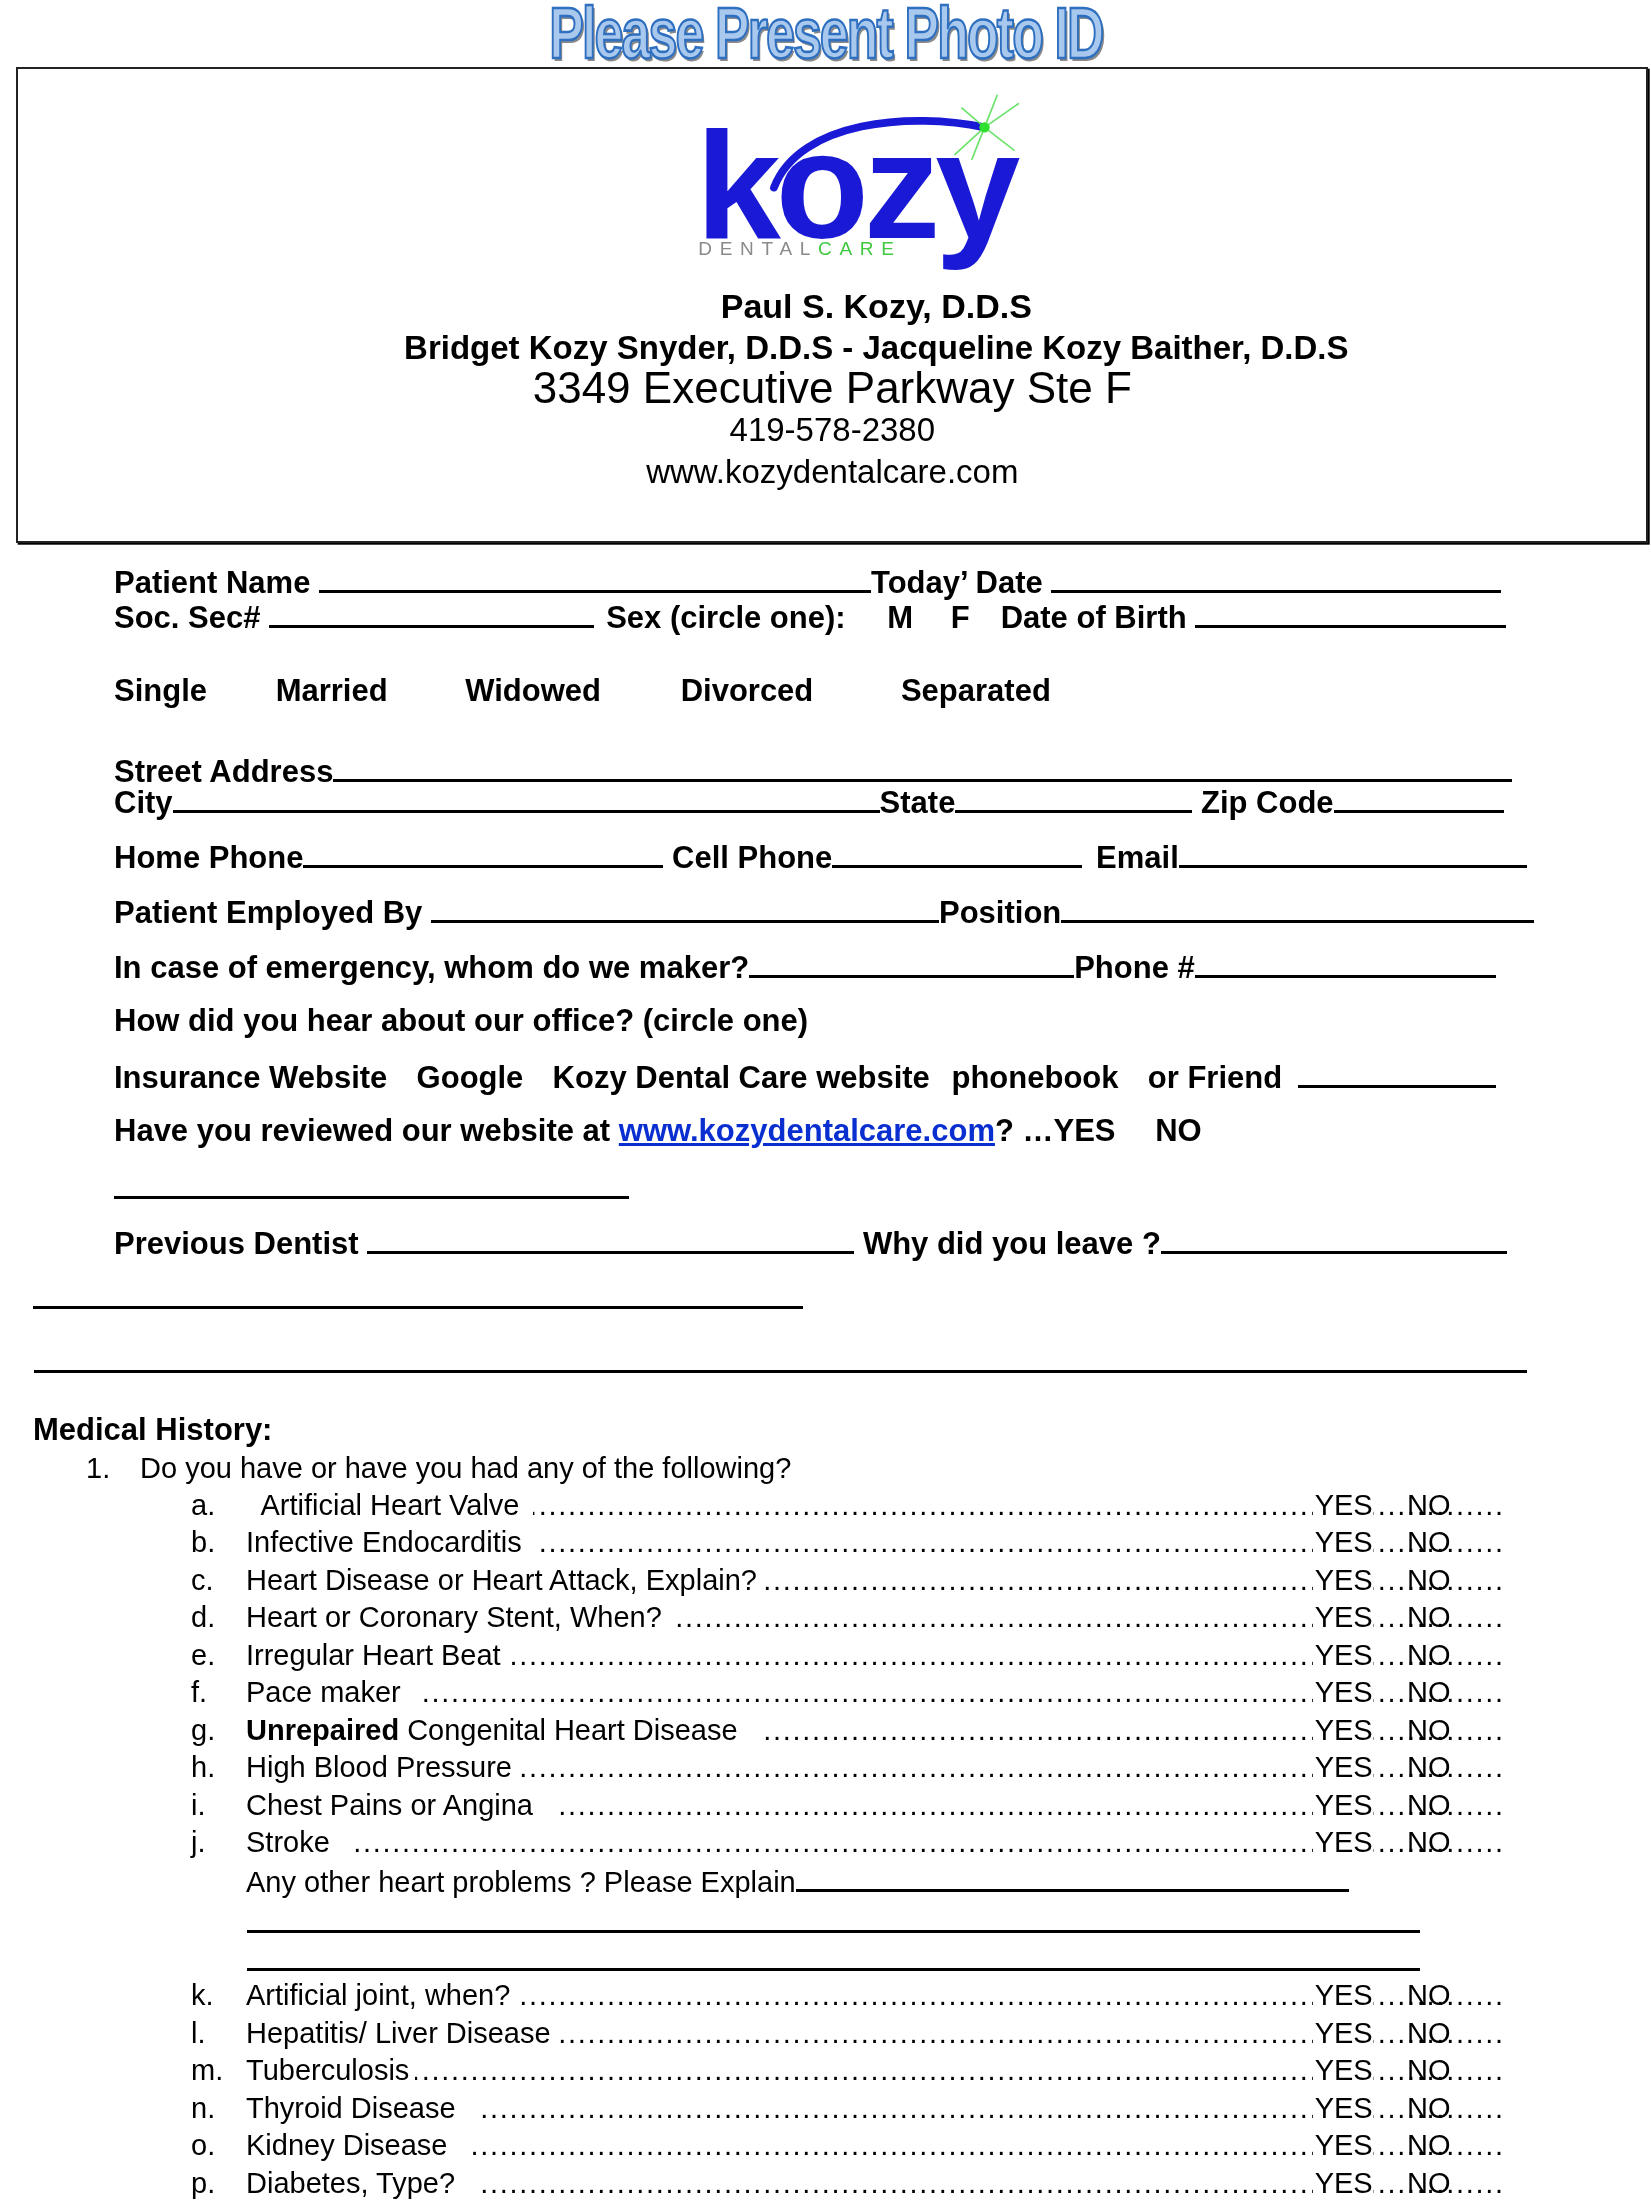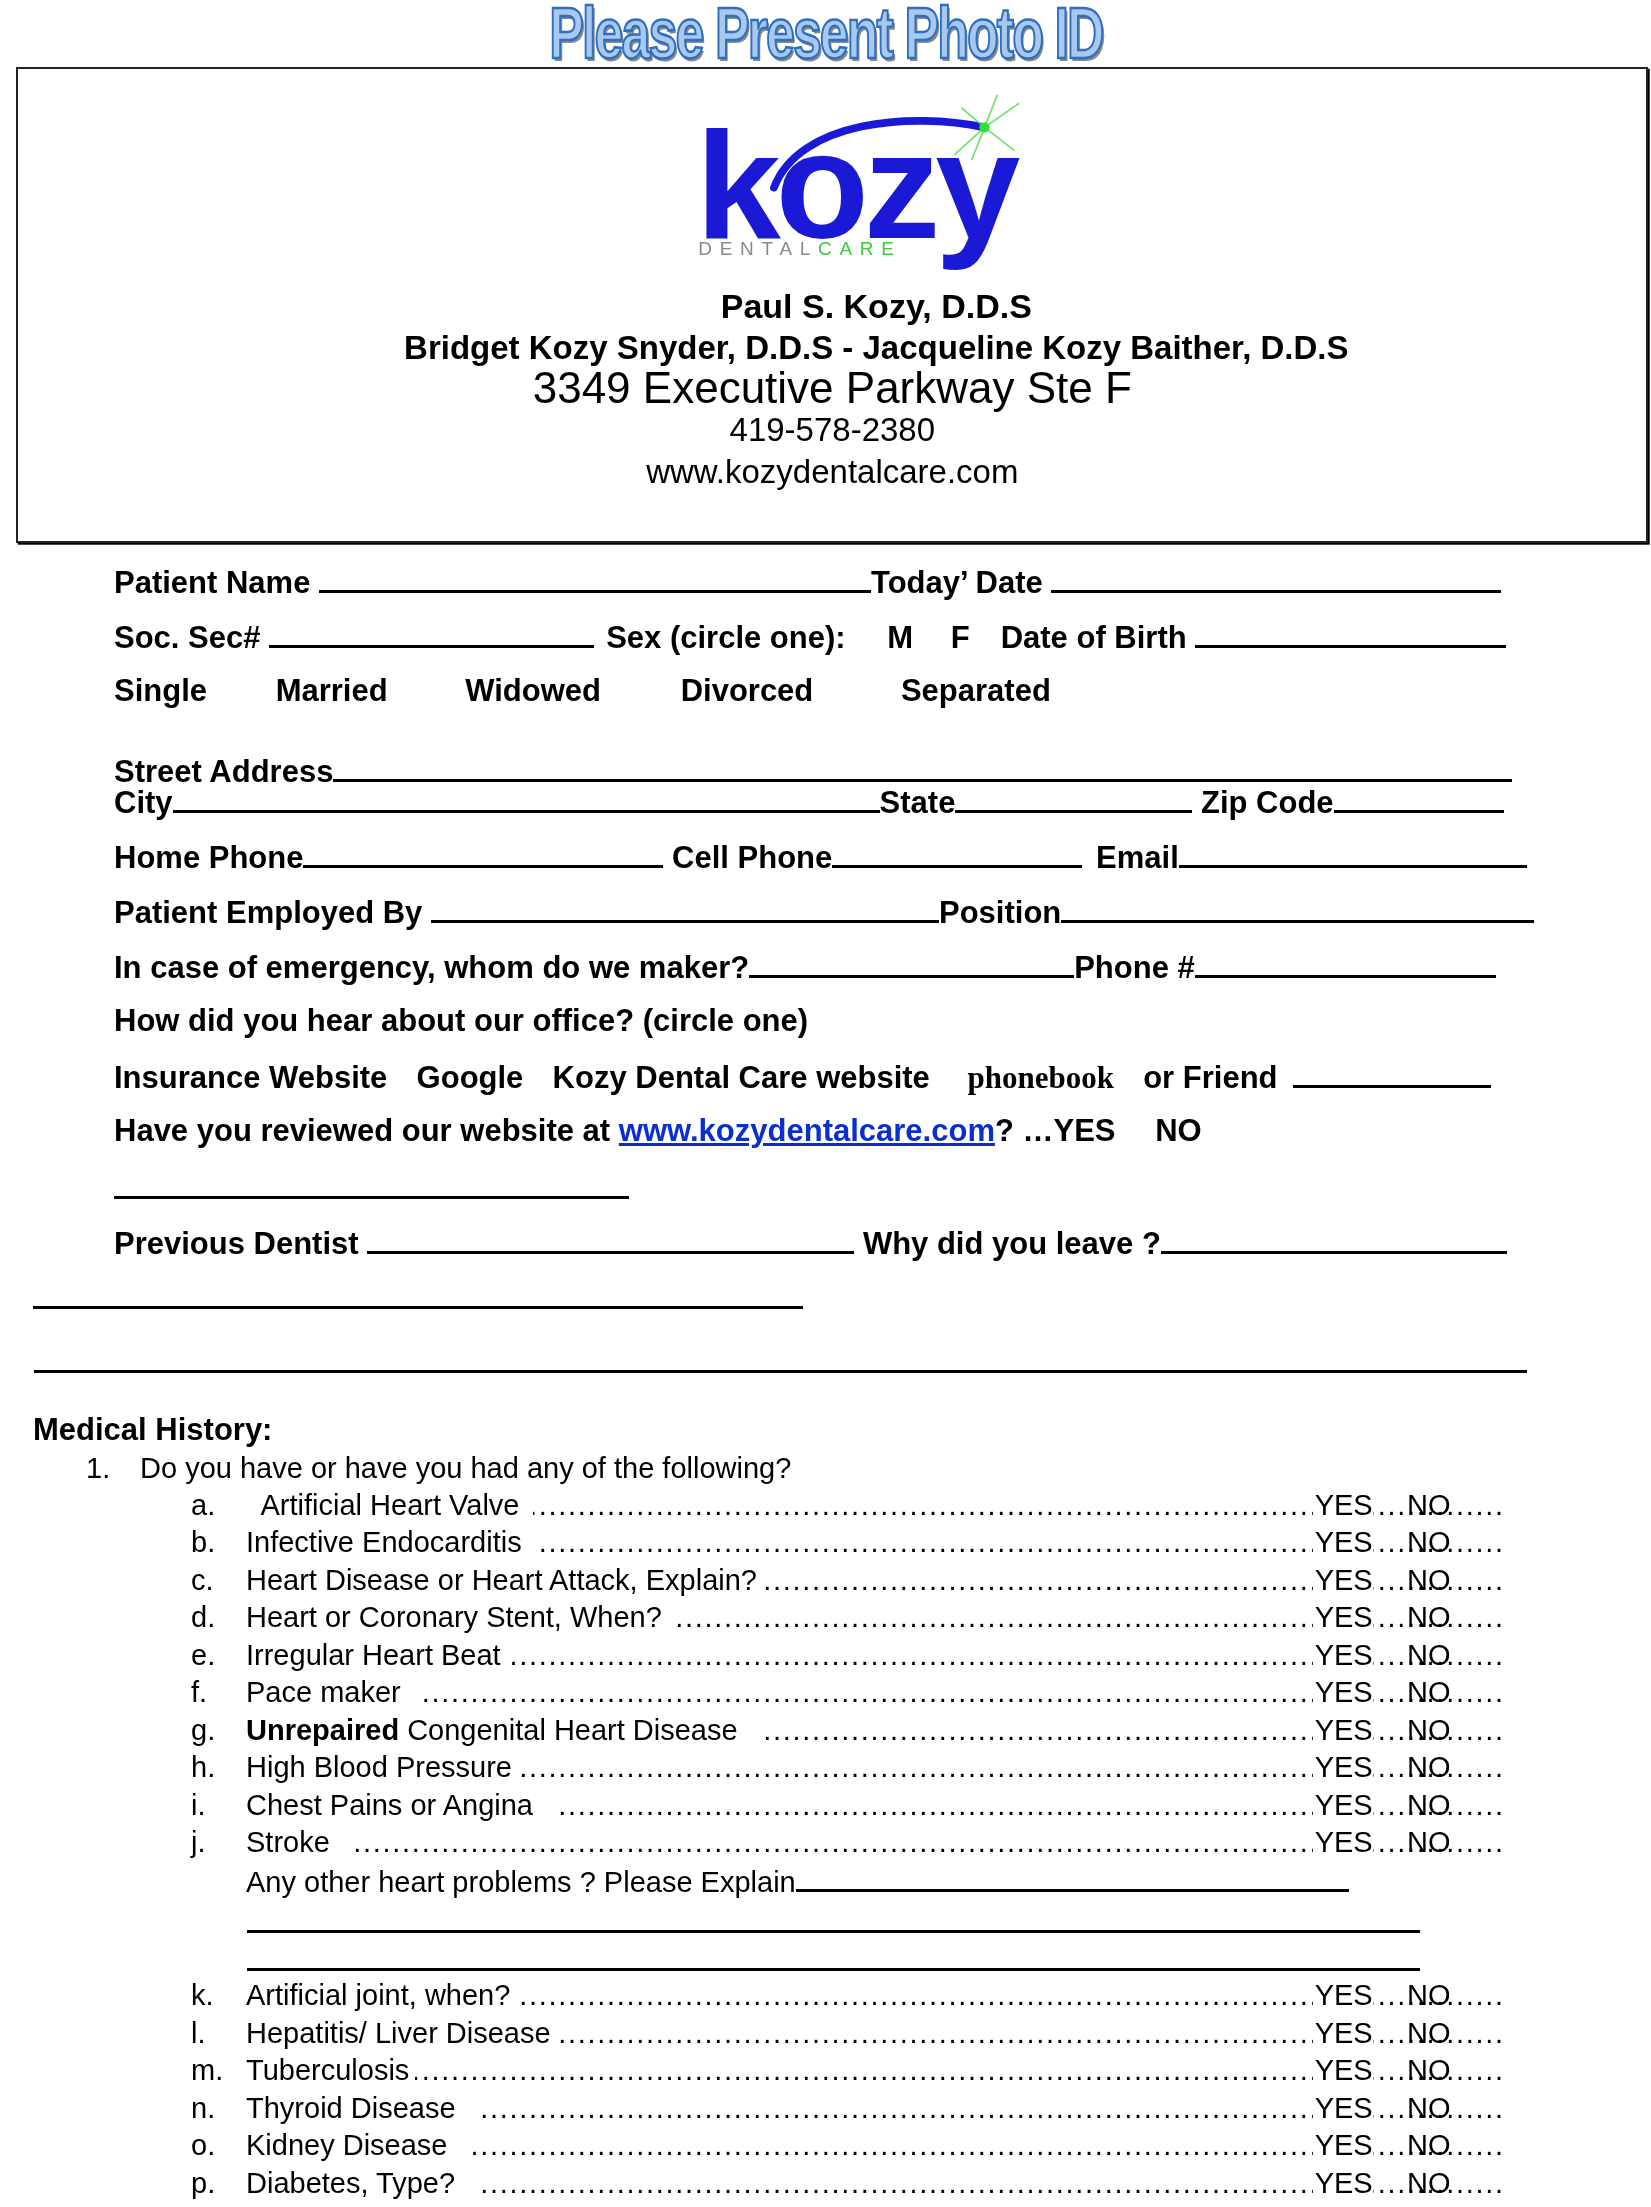--- a/index.html
+++ b/index.html
@@ -95,21 +95,21 @@
 <div class="abs hdr-line" style="top:368px;font-size:44px;">3349 Executive Parkway Ste F</div>
 <div class="abs hdr-line" style="top:410px;font-size:33px;">419-578-2380</div>
 <div class="abs hdr-line" style="top:452px;font-size:33px;">www.kozydentalcare.com</div>
 
 <div class="abs row" style="top:562px;">
   <span>Patient Name</span>
   <span class="ul" style="width:552px;"></span><span>Today’ Date</span>
   <span class="ul" style="width:450px;"></span>
 </div>
 
-<div class="abs row" style="top:617px;">
+<div class="abs row" style="top:597px;">
   <span>Soc. Sec#</span>
   <span class="ul" style="width:325px;"></span>
   <span style="margin-left:3.4px;">Sex (circle one):</span>
   <span style="margin-left:33px;">M</span>
   <span style="margin-left:29px;">F</span>
   <span style="margin-left:22.4px;">Date of Birth</span>
   <span class="ul" style="width:311px;"></span>
 </div>
 
 <div class="abs row" style="top:672px;">
@@ -143,21 +143,21 @@
 <div class="abs row" style="top:947px;">
   <span>In case of emergency, whom do we maker?</span><span class="ul" style="width:325px;"></span><span>Phone #</span><span class="ul" style="width:301px;"></span>
 </div>
 
 <div class="abs row" style="top:1002px;">How did you hear about our office?  (circle  one)</div>
 
 <div class="abs row" style="top:1057px;">
   <span>Insurance Website</span>
   <span style="margin-left:20.6px;">Google</span>
   <span style="margin-left:20.6px;">Kozy Dental Care website</span>
-  <span style="margin-left:29px;font-family:Liberation Serif, serif;">phonebook</span>
+  <span style="margin-left:13px;">phonebook</span>
   <span style="margin-left:20.6px;">or Friend</span>
   <span class="ul" style="width:198px;margin-left:6.9px;"></span>
 </div>
 
 <div class="abs row" style="top:1112px;">
   <span>Have you reviewed our website at </span><span class="link">www.kozydentalcare.com</span><span>? …YES</span>
   <span style="margin-left:31px;">NO</span>
 </div>
 
 <div class="abs row" style="top:1168px;">

